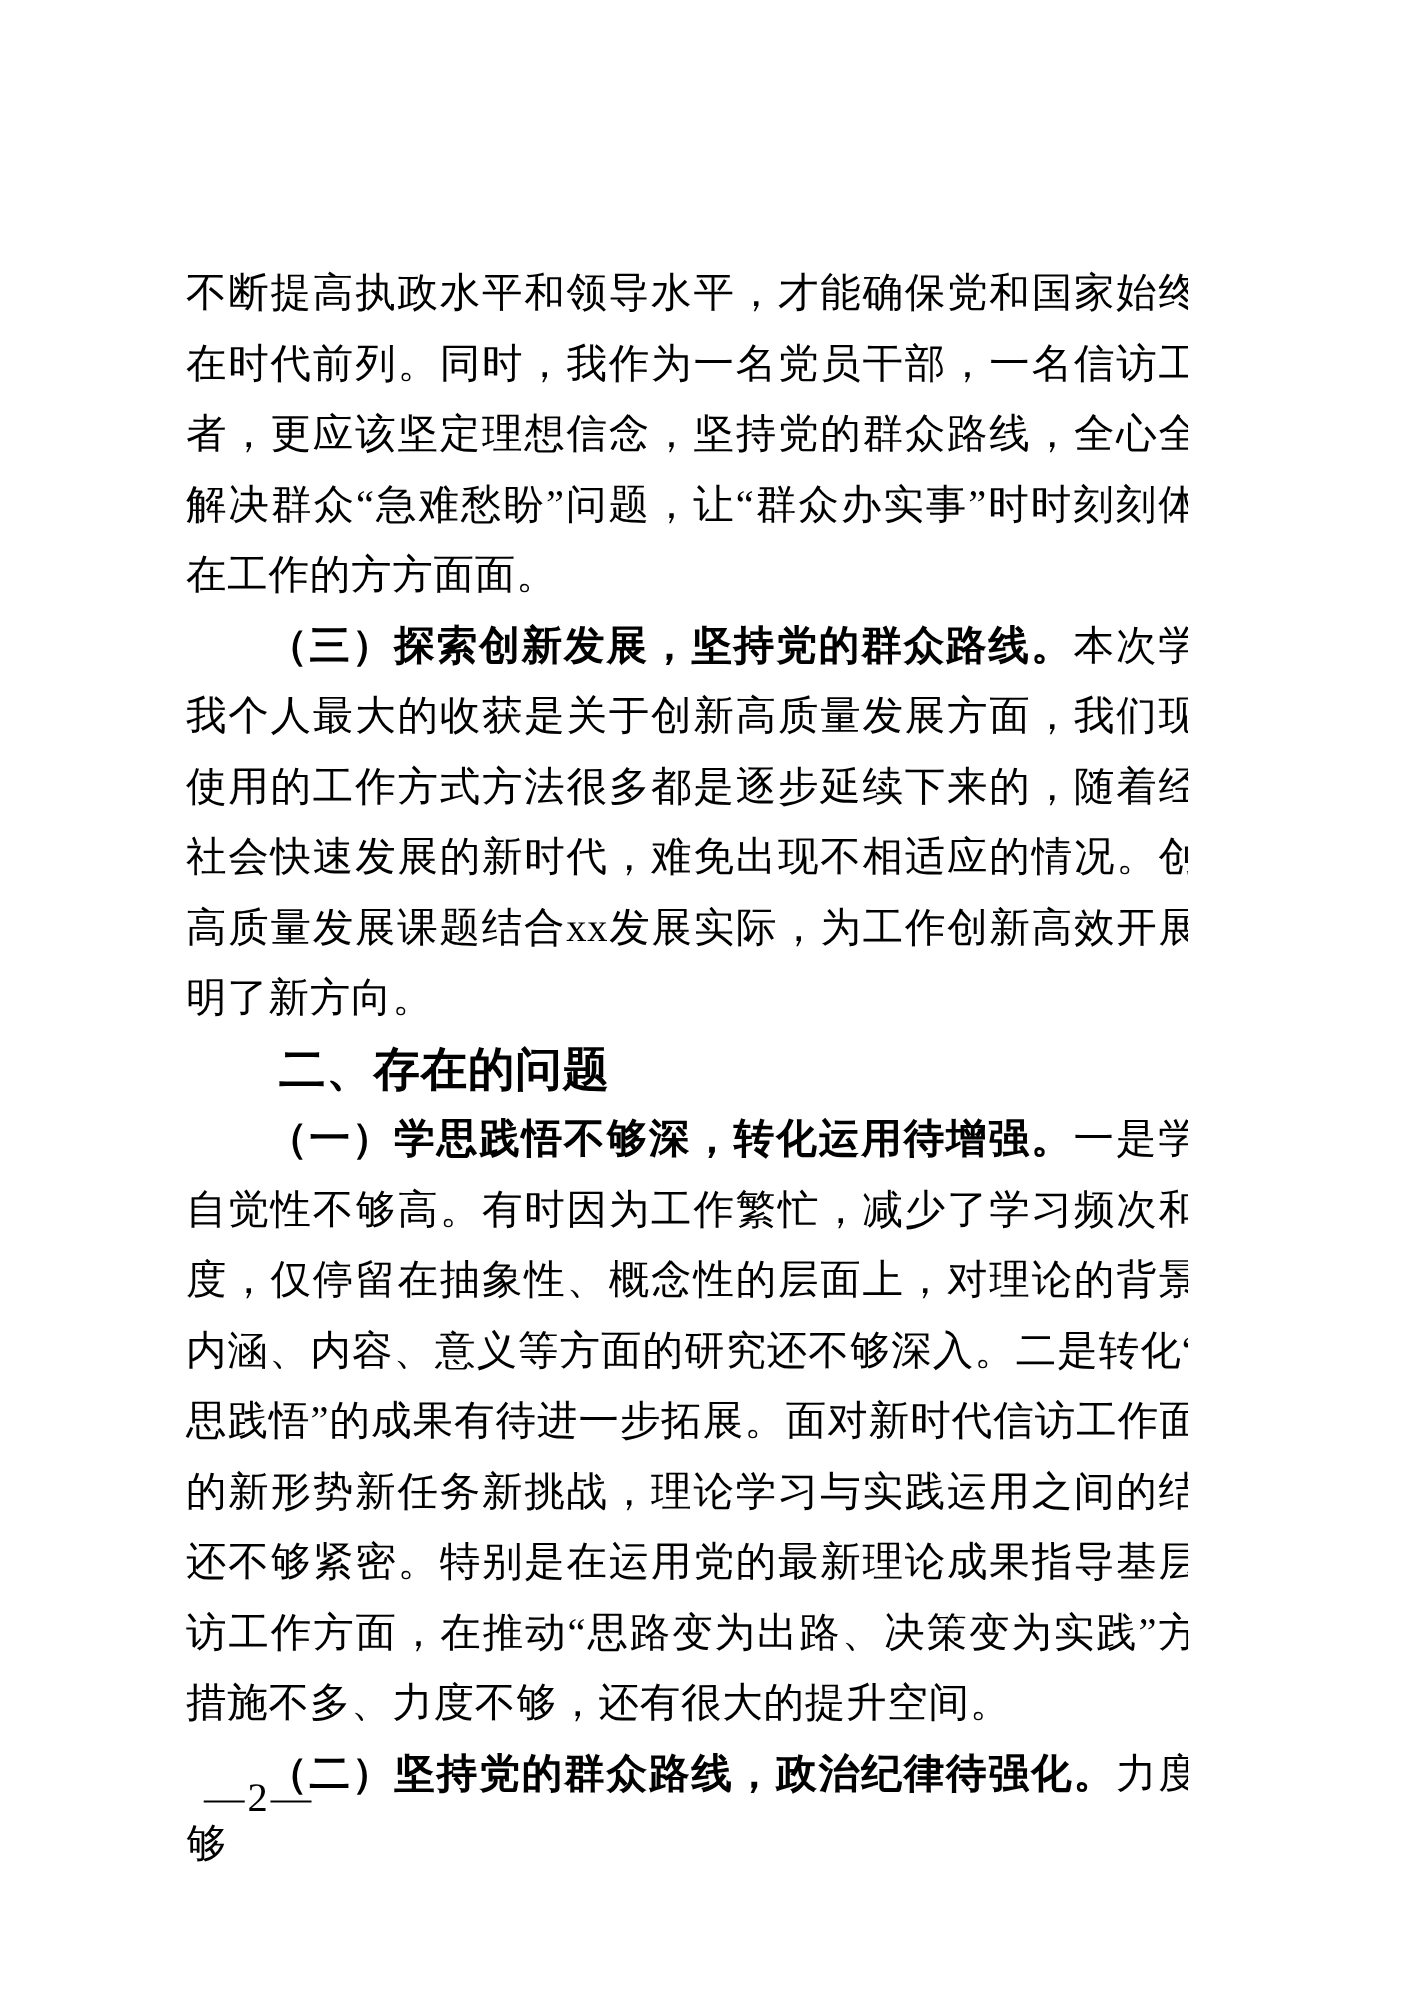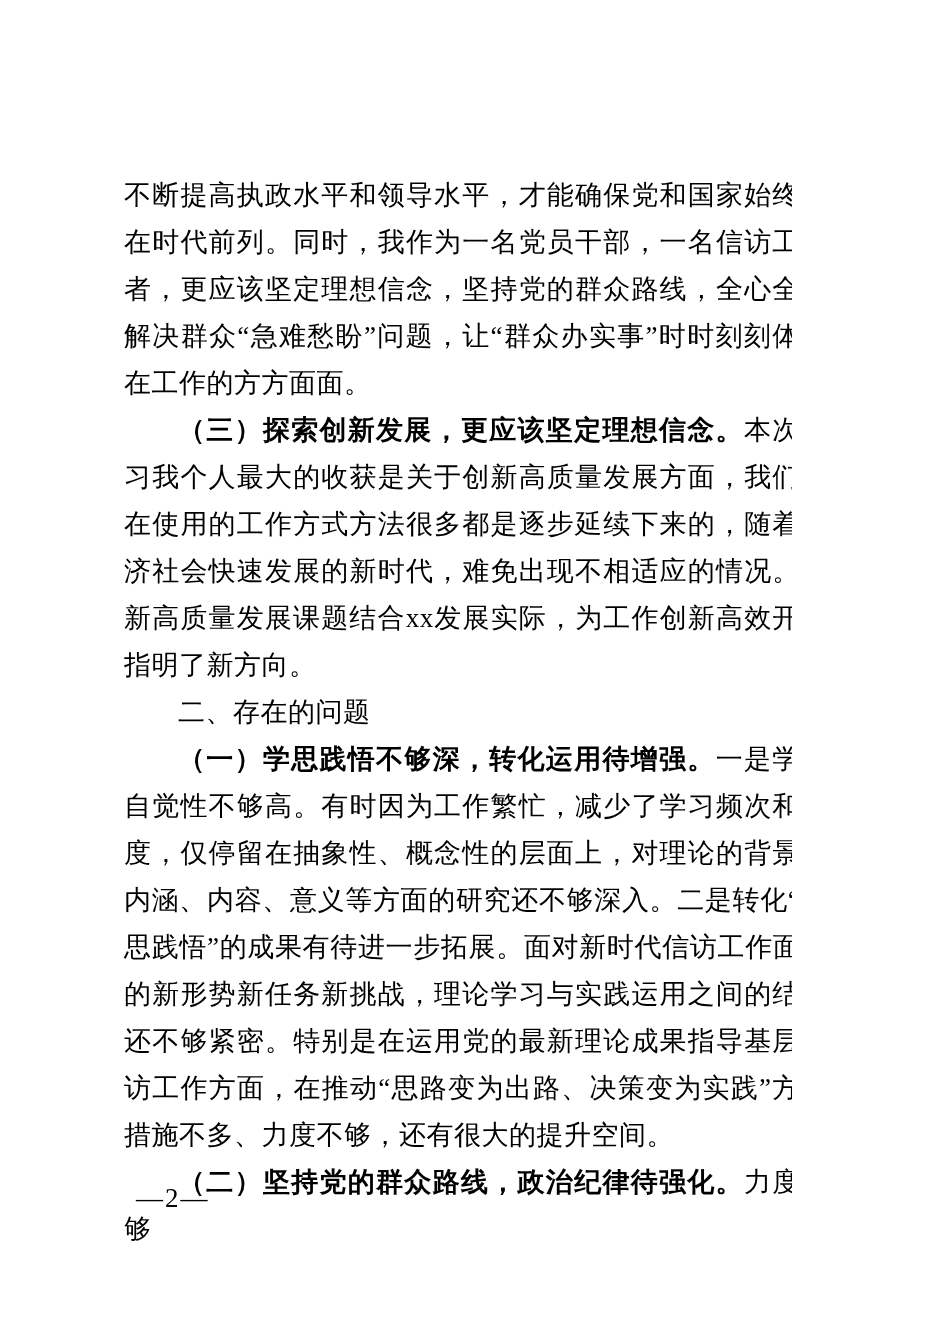--- a/index.html
+++ b/index.html
@@ -35,23 +35,23 @@
   .para.no-indent {
     text-indent: 0;
   }
   .lead {
     font-weight: bold;
   }
   .heading {
     margin: 0;
     padding: 0;
     text-indent: 2em;
-    font-size: 27px;
+    font-size: 31px;
     line-height: 47px;
-    font-weight: normal;
+    font-weight: bold;
     font-family: "Liberation Sans", "DejaVu Sans", sans-serif;
   }
   .page-number {
     position: absolute;
     left: 136px;
     top: 1182px;
     font-size: 27px;
     line-height: 32px;
     letter-spacing: 2px;
     color: #000000;
@@ -59,21 +59,21 @@
   }
 </style>
 </head>
 <body>
 
 <div class="page">
   <div class="content">
 
     <p class="para no-indent"><span>不断提高执政水平和领导水平，才能确保党和国家始终走在时代前列。同时，我作为一名党员干部，一名信访工作者，更应该坚定理想信念，坚持党的群众路线，全心全意解决群众“急难愁盼”问题，让“群众办实事”时时刻刻体现在工作的方方面面。</span></p>
 
-    <p class="para"><span class="lead">（三）探索创新发展，更应该坚定理想信念。</span><span>本次学习我个人最大的收获是关于创新高质量发展方面，我们现在使用的工作方式方法很多都是逐步延续下来的，随着经济社会快速发展的新时代，难免出现不相适应的情况。创新高质量发展课题结合xx发展实际，为工作创新高效开展指明了新方向。</span></p>
+    <p class="para"><span class="lead">（三）探索创新发展，坚持党的群众路线。</span><span>本次学习我个人最大的收获是关于创新高质量发展方面，我们现在使用的工作方式方法很多都是逐步延续下来的，随着经济社会快速发展的新时代，难免出现不相适应的情况。创新高质量发展课题结合xx发展实际，为工作创新高效开展指明了新方向。</span></p>
 
     <h2 class="heading">二、存在的问题</h2>
 
     <p class="para"><span class="lead">（一）学思践悟不够深，转化运用待增强。</span><span>一是学习自觉性不够高。有时因为工作繁忙，减少了学习频次和深度，仅停留在抽象性、概念性的层面上，对理论的背景、内涵、内容、意义等方面的研究还不够深入。二是转化“学思践悟”的成果有待进一步拓展。面对新时代信访工作面临的新形势新任务新挑战，理论学习与实践运用之间的结合还不够紧密。特别是在运用党的最新理论成果指导基层信访工作方面，在推动“思路变为出路、决策变为实践”方面措施不多、力度不够，还有很大的提升空间。</span></p>
 
     <p class="para"><span class="lead">（二）坚持党的群众路线，政治纪律待强化。</span><span>力度不够</span></p>
 
   </div>
 
   <div class="page-number">—2—</div>

